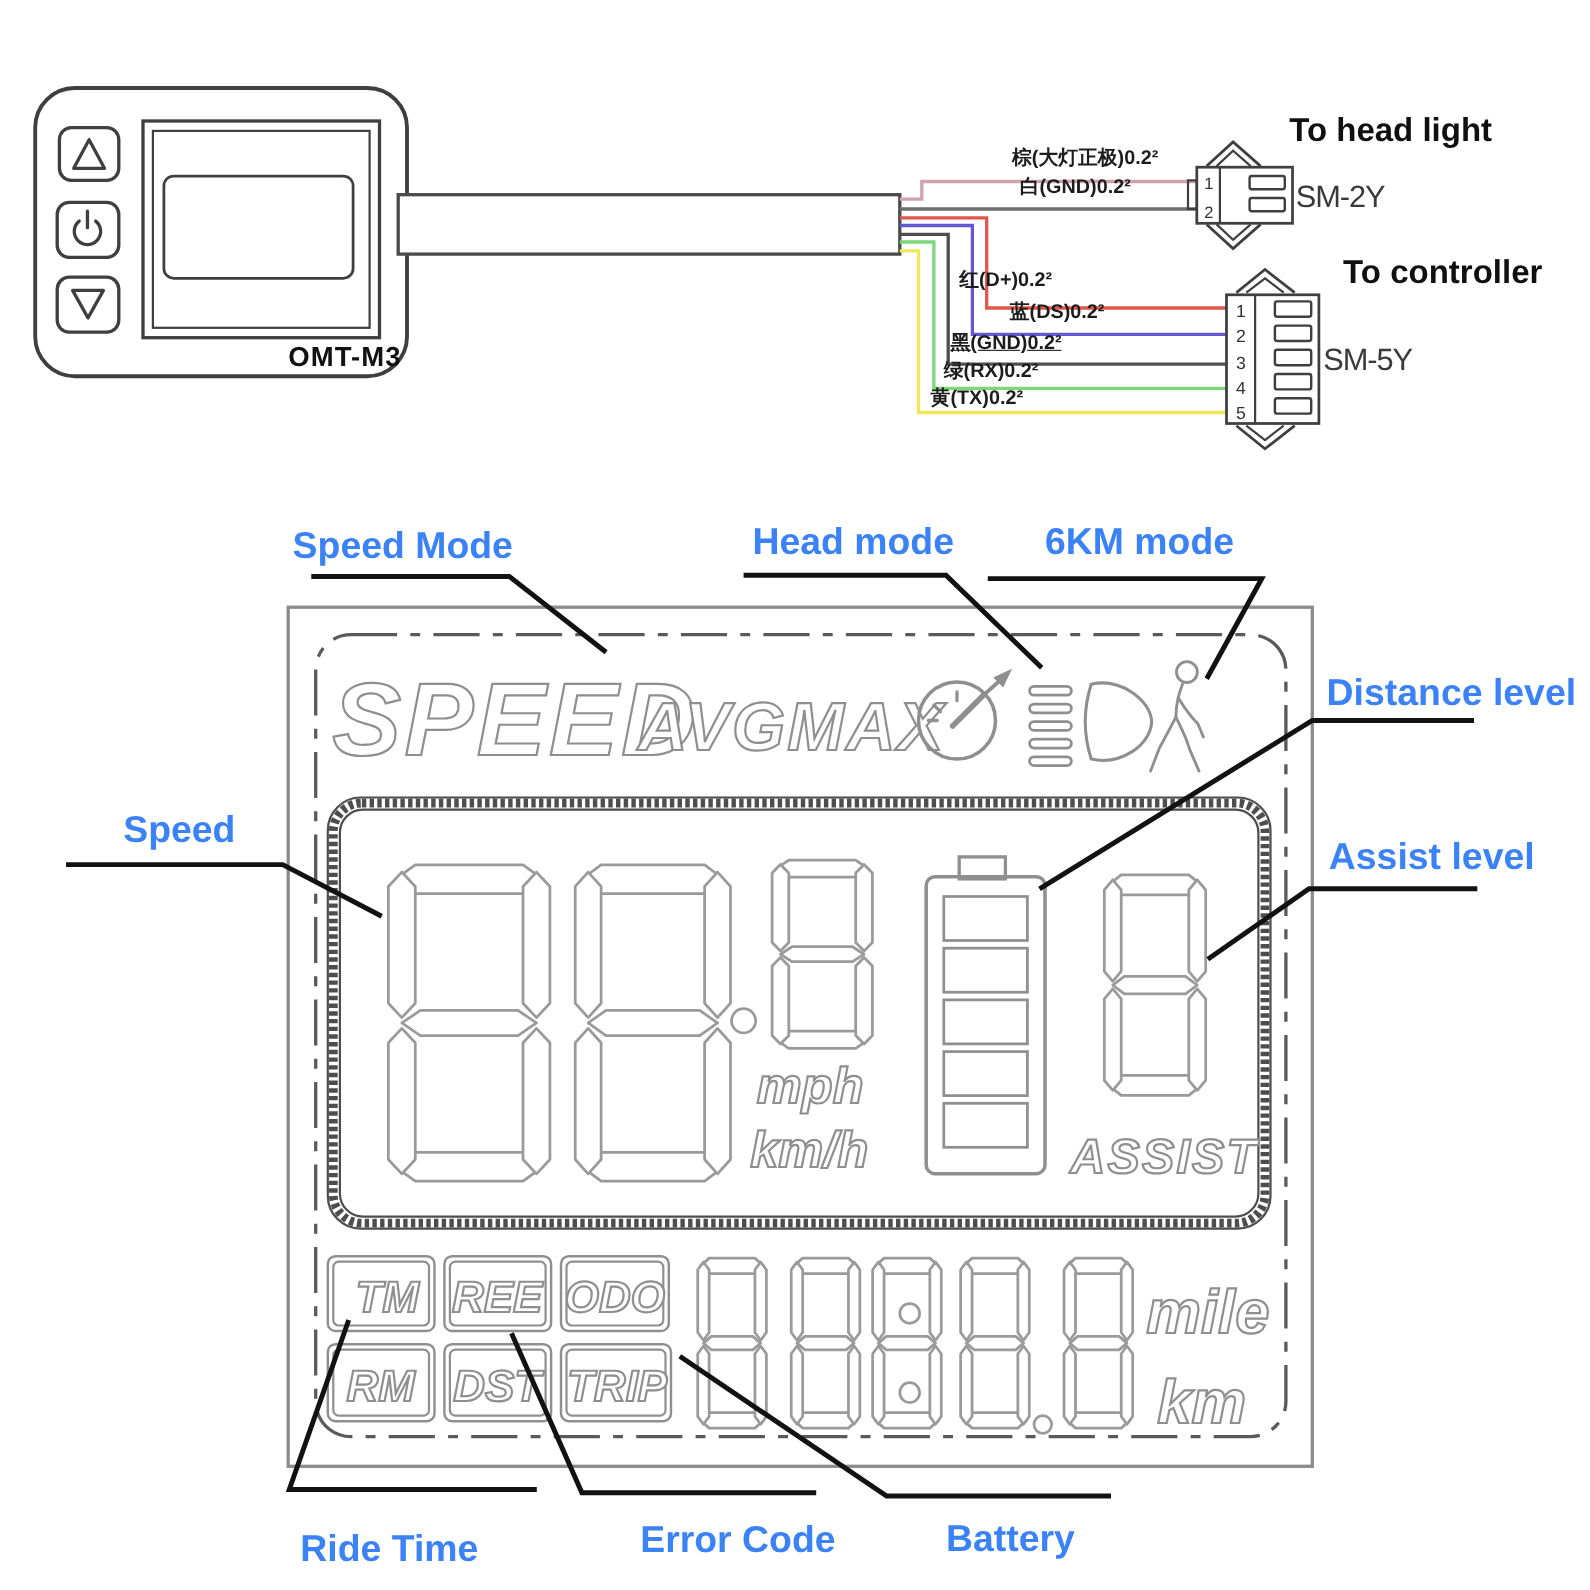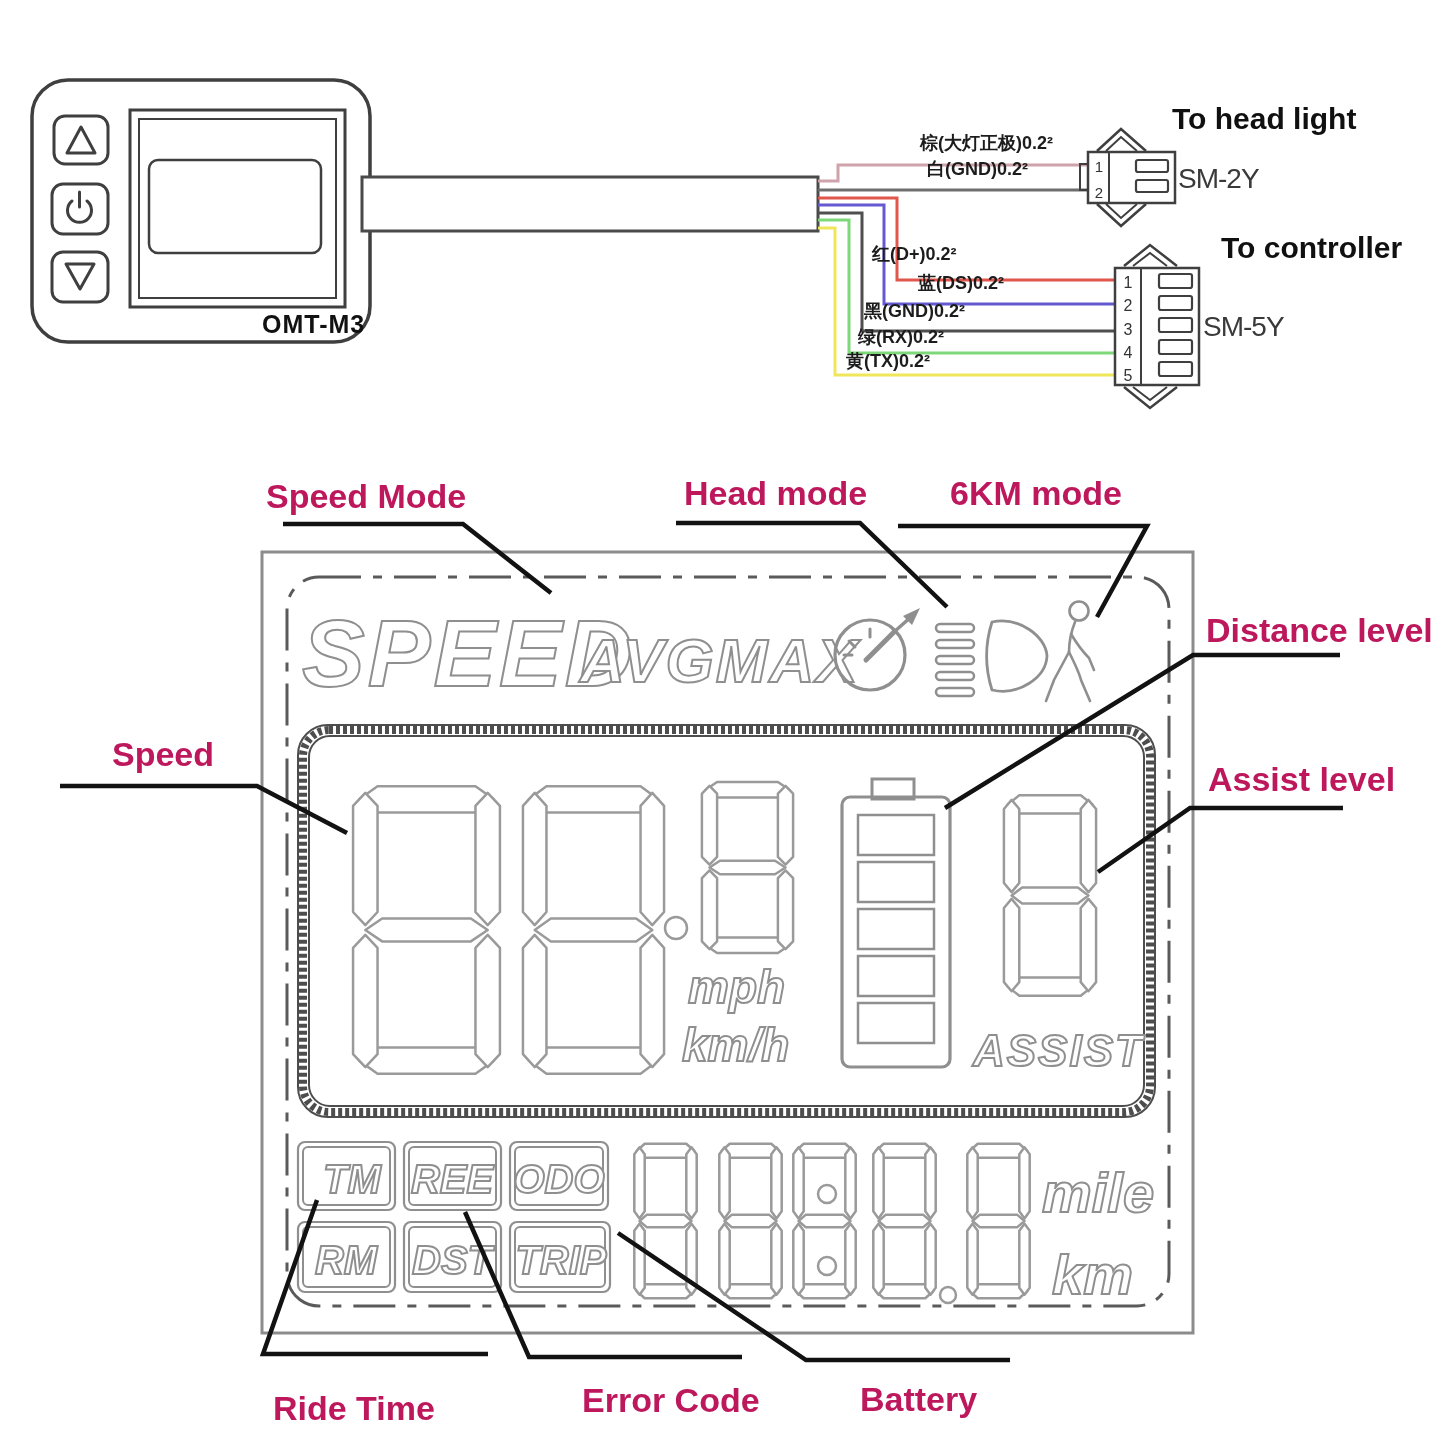--- a/index.html
+++ b/index.html
@@ -1,19 +1,19 @@
 <!DOCTYPE html>
 <html><head>
 <meta charset="utf-8">
 <style>
   html,body{margin:0;padding:0;background:#ffffff;}
   #canvas{position:relative;width:1445px;height:1445px;background:#ffffff;overflow:hidden;
           font-family:"Liberation Sans",sans-serif;}
   #vec{position:absolute;left:0;top:0;}
-  .lbl{position:absolute;font:700 34px "Liberation Sans",sans-serif;color:#be185d;white-space:nowrap;}
+  .lbl{position:absolute;font:700 34px "Liberation Sans",sans-serif;color:#3b82f6;white-space:nowrap;}
   .lbl2{position:absolute;font:700 30px "Liberation Sans",sans-serif;color:#101010;white-space:nowrap;}
   .wlbl{position:absolute;font:700 18px "Liberation Sans",sans-serif;color:#1c1c1c;white-space:nowrap;}
   text{font-family:"Liberation Sans",sans-serif;}
   .hollow{font-style:italic;font-weight:bold;fill:#ffffff;stroke:#8f8f8f;stroke-width:2;}
   .conn-txt{fill:#3a3a3a;letter-spacing:-1px;}
 </style>
 </head>
 <body>
 
 <div id="canvas">
@@ -200,21 +200,21 @@
   </g>
 </svg>
 
 <div class="lbl2" style="left:1172px;top:102px;">To head light</div>
 <div class="lbl2" style="left:1221px;top:231px;">To controller</div>
 
 <div class="wlbl" style="left:920px;top:131px;">棕(大灯正极)0.2²</div>
 <div class="wlbl" style="left:927px;top:157px;">白(GND)0.2²</div>
 <div class="wlbl" style="left:872px;top:242px;">红(D+)0.2²</div>
 <div class="wlbl" style="left:878px;top:271px;margin-left:40px;">蓝(DS)0.2²</div>
-<div class="wlbl" style="left:864px;top:299px;">黑(GND)0.2²</div>
+<div class="wlbl" style="left:864px;top:299px;text-decoration:underline;">黑(GND)0.2²</div>
 <div class="wlbl" style="left:858px;top:325px;">绿(RX)0.2²</div>
 <div class="wlbl" style="left:846px;top:349px;">黄(TX)0.2²</div>
 
 <div class="lbl" style="left:266px;top:477px;">Speed Mode</div>
 <div class="lbl" style="left:684px;top:474px;">Head mode</div>
 <div class="lbl" style="left:938px;top:474px;margin-left:12px;">6KM mode</div>
 <div class="lbl" style="left:1206px;top:611px;">Distance level</div>
 <div class="lbl" style="left:1208px;top:760px;">Assist level</div>
 <div class="lbl" style="left:112px;top:735px;">Speed</div>
 <div class="lbl" style="left:273px;top:1389px;">Ride Time</div>

